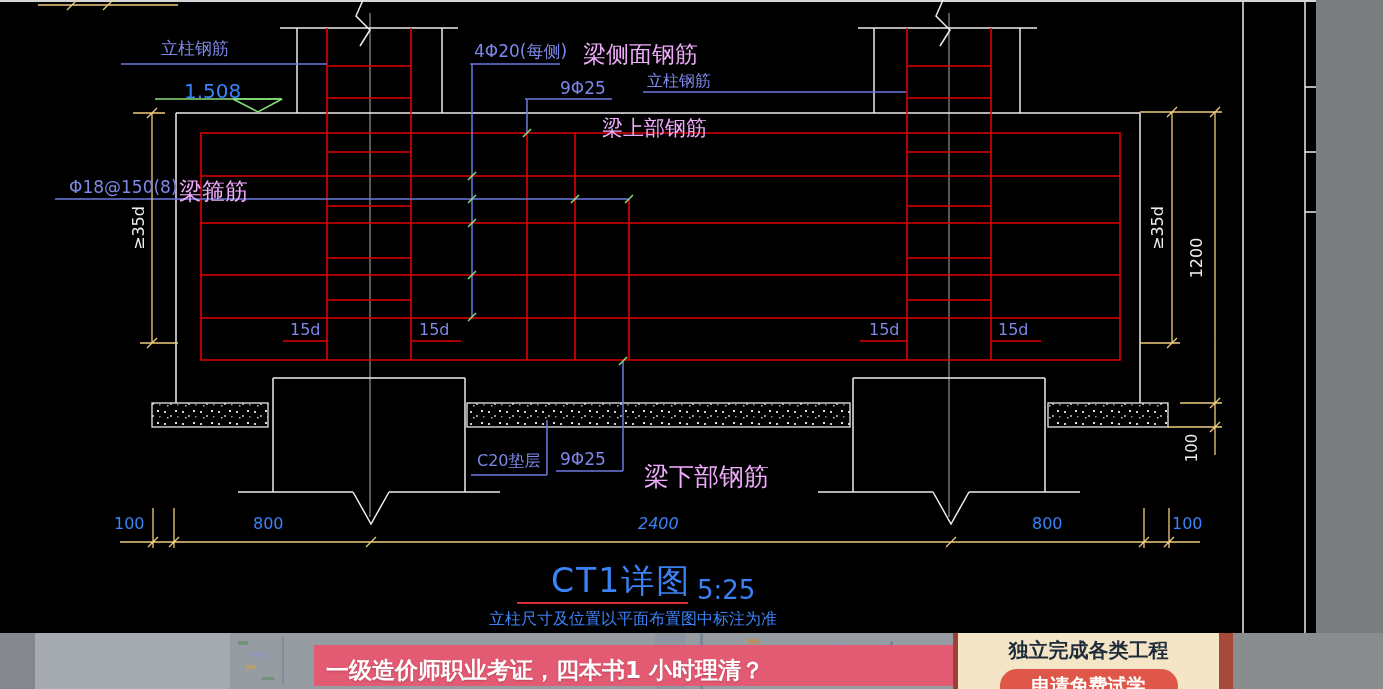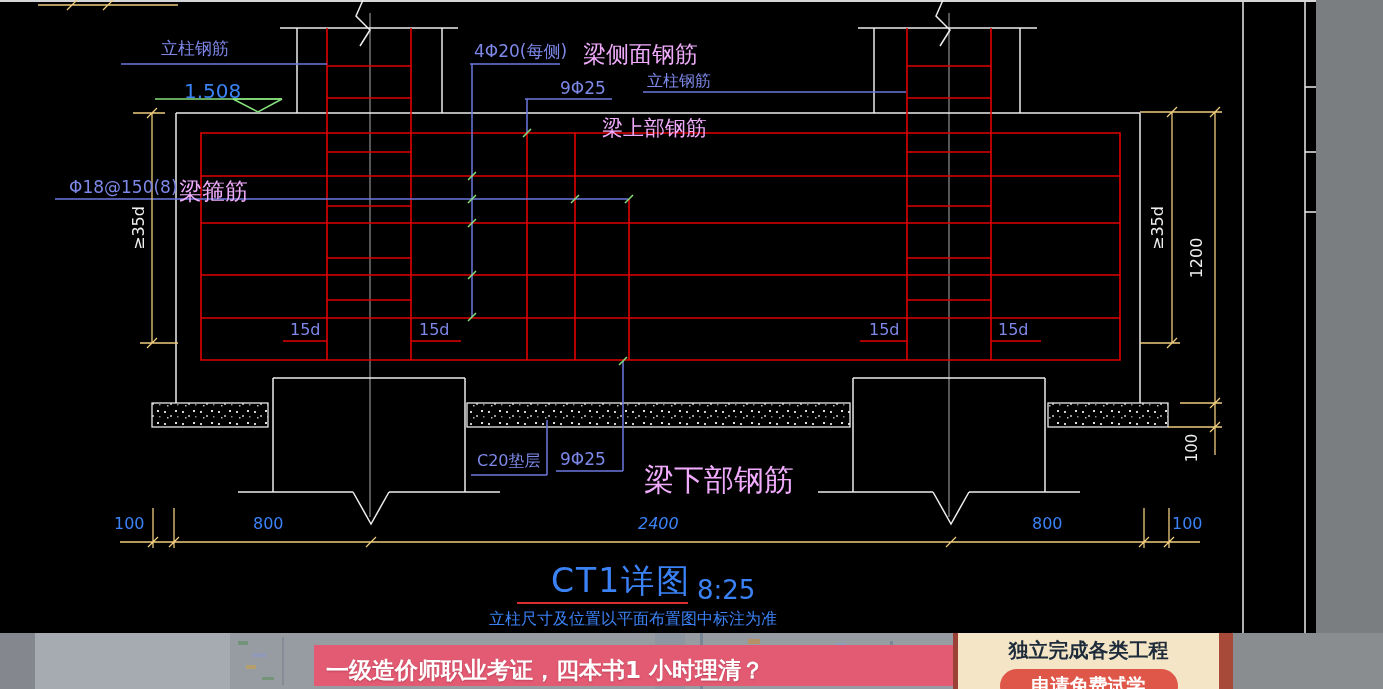--- a/index.html
+++ b/index.html
@@ -106,35 +106,35 @@
   <div class="lbl t-blue" style="left:290px;top:321px;font-size:16px;">15d</div>
   <div class="lbl t-blue" style="left:419px;top:321px;font-size:16px;">15d</div>
   <div class="lbl t-blue" style="left:869px;top:321px;font-size:16px;">15d</div>
   <div class="lbl t-blue" style="left:998px;top:321px;font-size:16px;">15d</div>
   <div class="lbl t-blue" style="left:477px;top:452px;font-size:16px;">C20垫层</div>
   <div class="lbl t-blue" style="left:560px;top:450px;font-size:17px;">9Φ25</div>
 
   <div class="lbl t-red" style="left:583px;top:42px;font-size:23px;">梁侧面钢筋</div>
   <div class="lbl t-red" style="left:602px;top:117px;font-size:21px;">梁上部钢筋</div>
   <div class="lbl t-red" style="left:179px;top:179px;font-size:23px;">梁箍筋</div>
-  <div class="lbl t-red" style="left:644px;top:463px;font-size:30px;">梁下部钢筋</div>
+  <div class="lbl t-red" style="left:644px;top:463px;font-size:25px;">梁下部钢筋</div>
 
   <div class="lbl t-white" style="left:184px;top:80px;font-size:20px;">1.508</div>
   <div class="lbl t-white" style="left:114px;top:515px;font-size:16px;">100</div>
   <div class="lbl t-white" style="left:253px;top:515px;font-size:16px;">800</div>
   <div class="lbl t-white" style="left:638px;top:515px;font-size:16px;font-style:italic;">2400</div>
   <div class="lbl t-white" style="left:1032px;top:515px;font-size:16px;">800</div>
   <div class="lbl t-white" style="left:1172px;top:515px;font-size:16px;">100</div>
   <div class="vtext" style="left:108px;top:218px;font-size:16px;">≥35d</div>
   <div class="vtext" style="left:1127px;top:218px;font-size:16px;">≥35d</div>
   <div class="vtext" style="left:1166px;top:248px;font-size:16px;">1200</div>
   <div class="vtext" style="left:1162px;top:438px;font-size:15px;">100</div>
 
   <div class="lbl t-white" style="left:551px;top:563px;font-size:33px;letter-spacing:2px;">CT1详图</div>
-  <div class="lbl t-white" style="left:697px;top:576px;font-size:26px;">8:25</div>
+  <div class="lbl t-white" style="left:697px;top:576px;font-size:26px;">5:25</div>
   <div class="lbl t-white" style="left:489px;top:610px;font-size:16px;">立柱尺寸及位置以平面布置图中标注为准</div>
 
   <div id="video-strip">
     <div class="leftdark"></div>
     <div class="lightbox"></div>
 
     <div class="deco" style="left:238px;top:8px;width:10px;height:4px;background:#5d8f5d;"></div>
     <div class="deco" style="left:252px;top:20px;width:14px;height:4px;background:#8d98c8;"></div>
     <div class="deco" style="left:246px;top:32px;width:10px;height:4px;background:#caa24a;"></div>
     <div class="deco" style="left:262px;top:44px;width:12px;height:3px;background:#5d8f5d;"></div>

